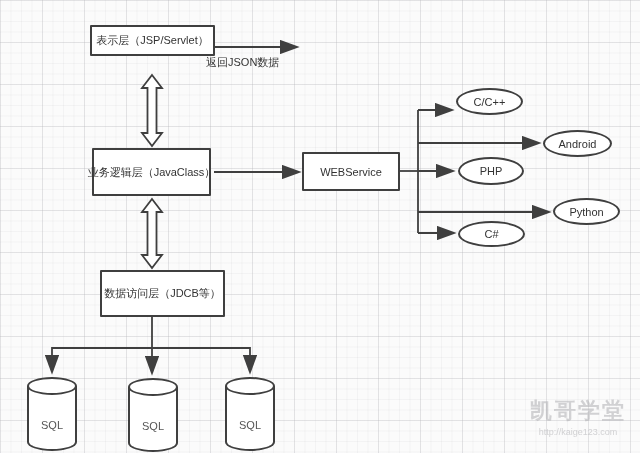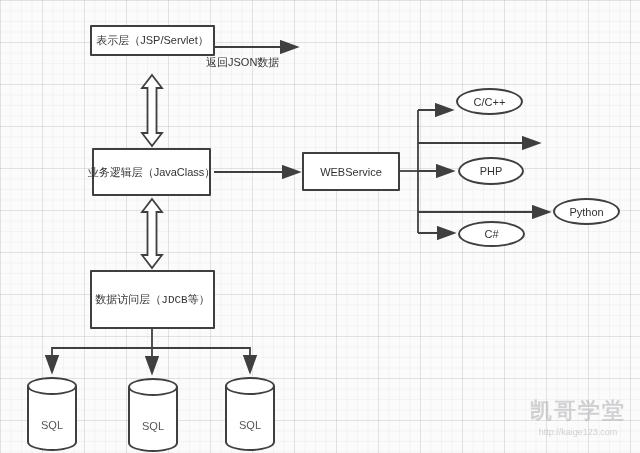--- a/index.html
+++ b/index.html
@@ -84,26 +84,29 @@
 
 
   <div class="node rect" style="left:92px;top:148px;width:119px;height:48px;">
     <span>业务逻辑层（JavaClass）</span>
   </div>
 
   <div class="node rect" style="left:302px;top:152px;width:98px;height:39px;">
     <span>WEBService</span>
   </div>
 
-  <div class="node rect" style="left:90px;top:270px;width:125px;height:59px;font-family:Liberation Mono, monospace;">
+  <div class="node rect" style="left:100px;top:270px;width:125px;height:47px;">
     <span>数据访问层（JDCB等）</span>
   </div>
 
   <div class="node ellipse" style="left:456px;top:88px;width:67px;height:27px;">
     <span>C/C++</span>
+  </div>
+  <div class="node ellipse" style="left:543px;top:130px;width:69px;height:27px;">
+    <span>Android</span>
   </div>
   <div class="node ellipse" style="left:458px;top:157px;width:66px;height:28px;">
     <span>PHP</span>
   </div>
   <div class="node ellipse" style="left:553px;top:198px;width:67px;height:27px;">
     <span>Python</span>
   </div>
   <div class="node ellipse" style="left:458px;top:221px;width:67px;height:26px;">
     <span>C#</span>
   </div>

